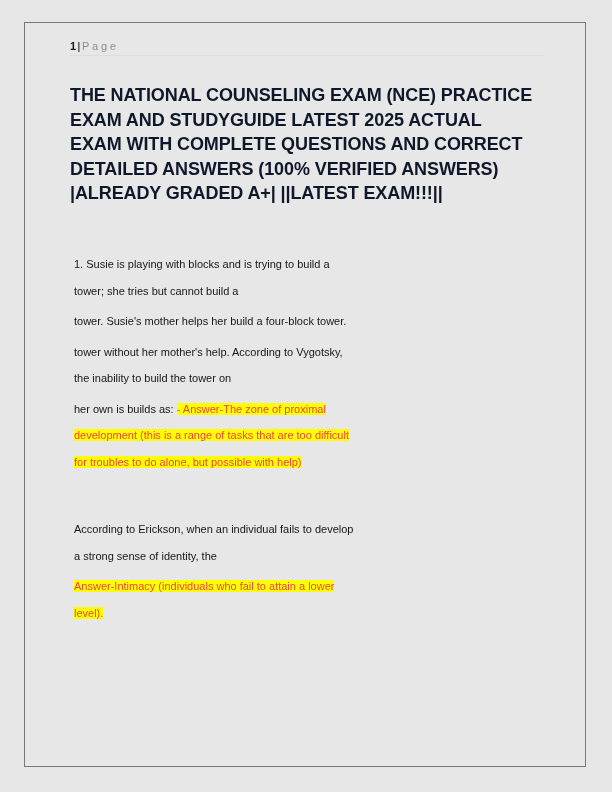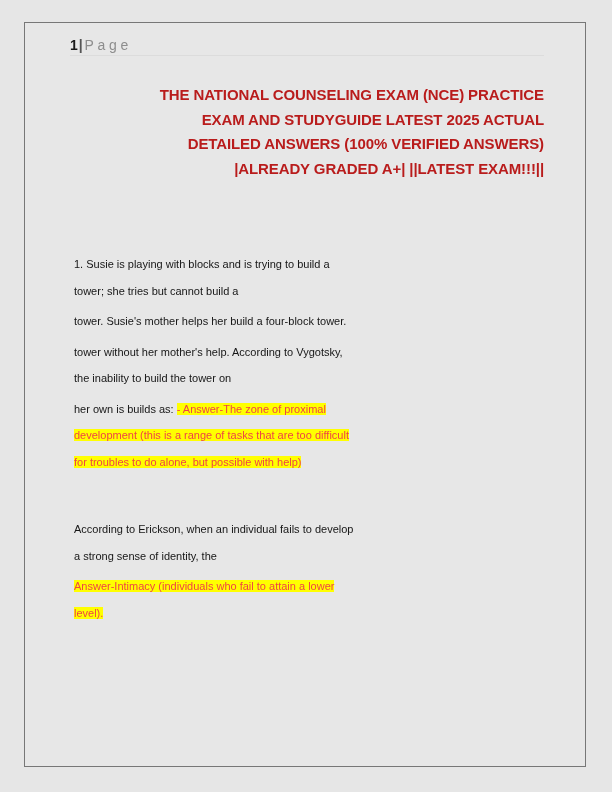--- a/index.html
+++ b/index.html
@@ -37,21 +37,21 @@
 
   
   .doc-header {
     position: absolute;
     left: 0;
     top: 13px;
     width: 100%;
     height: 22px;
   }
   .doc-header .hdr-text {
-    font-size: 14px;
+    font-size: 11px;
     color: #3d3d3d;
     letter-spacing: 0.06em;
     white-space: nowrap;
   }
   .doc-header .pg-num {
     font-weight: bold;
     color: #1a1a1a;
     letter-spacing: 0;
   }
   .doc-header .pg-bar {
@@ -71,24 +71,24 @@
     height: 1px;
     background: #dcdcdc;
   }
 
   
   .doc-title {
     position: absolute;
     left: 0;
     top: 60px;
     width: 100%;
-    text-align: right;
-    color: #b91c1c;
+    text-align: left;
+    color: #0f172a;
     font-weight: bold;
-    font-size: 15px;
+    font-size: 18px;
     line-height: 24.6px;
     letter-spacing: -0.1px;
   }
   .doc-title .tline { display: block; white-space: nowrap; }
 
   
   .body-block {
     position: absolute;
     left: 0;
     top: 228px;
@@ -120,20 +120,21 @@
   <div class="inner">
 
     <div class="doc-header">
       <span class="hdr-text"><span class="pg-num">1</span><span class="pg-bar">|</span><span class="pg-word">Page</span></span>
     </div>
     <div class="header-rule"></div>
 
     <div class="doc-title">
       <span class="tline">THE NATIONAL COUNSELING EXAM (NCE) PRACTICE</span>
       <span class="tline">EXAM AND STUDYGUIDE LATEST 2025 ACTUAL</span>
+      <span class="tline">EXAM WITH COMPLETE QUESTIONS AND CORRECT</span>
       <span class="tline">DETAILED ANSWERS (100% VERIFIED ANSWERS)</span>
       <span class="tline">|ALREADY GRADED A+| ||LATEST EXAM!!!||</span>
     </div>
 
     <div class="body-block">
 
       <p class="para">
         <span class="ln">1. Susie is playing with blocks and is trying to build a</span>
         <span class="ln">tower; she tries but cannot build a</span>
       </p>

